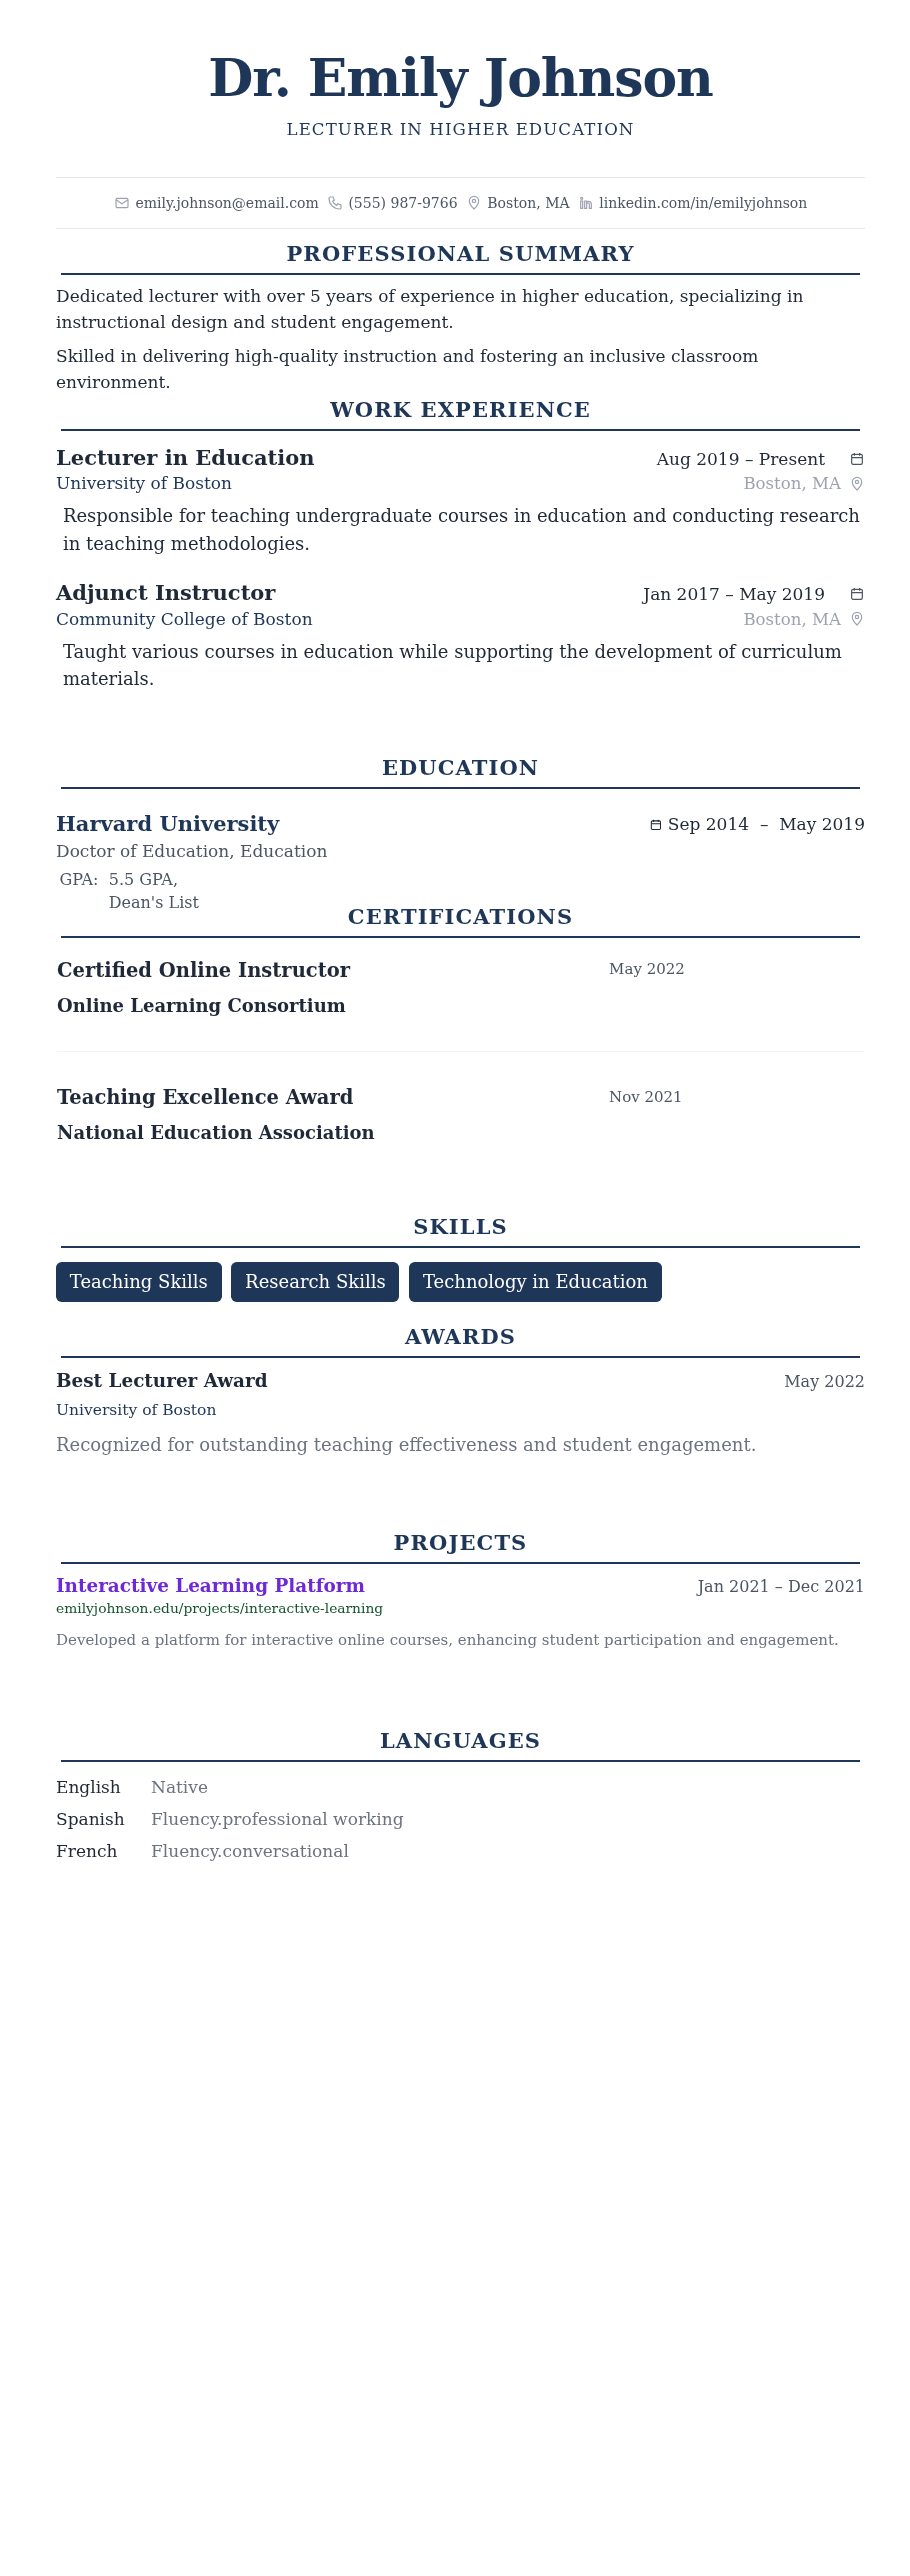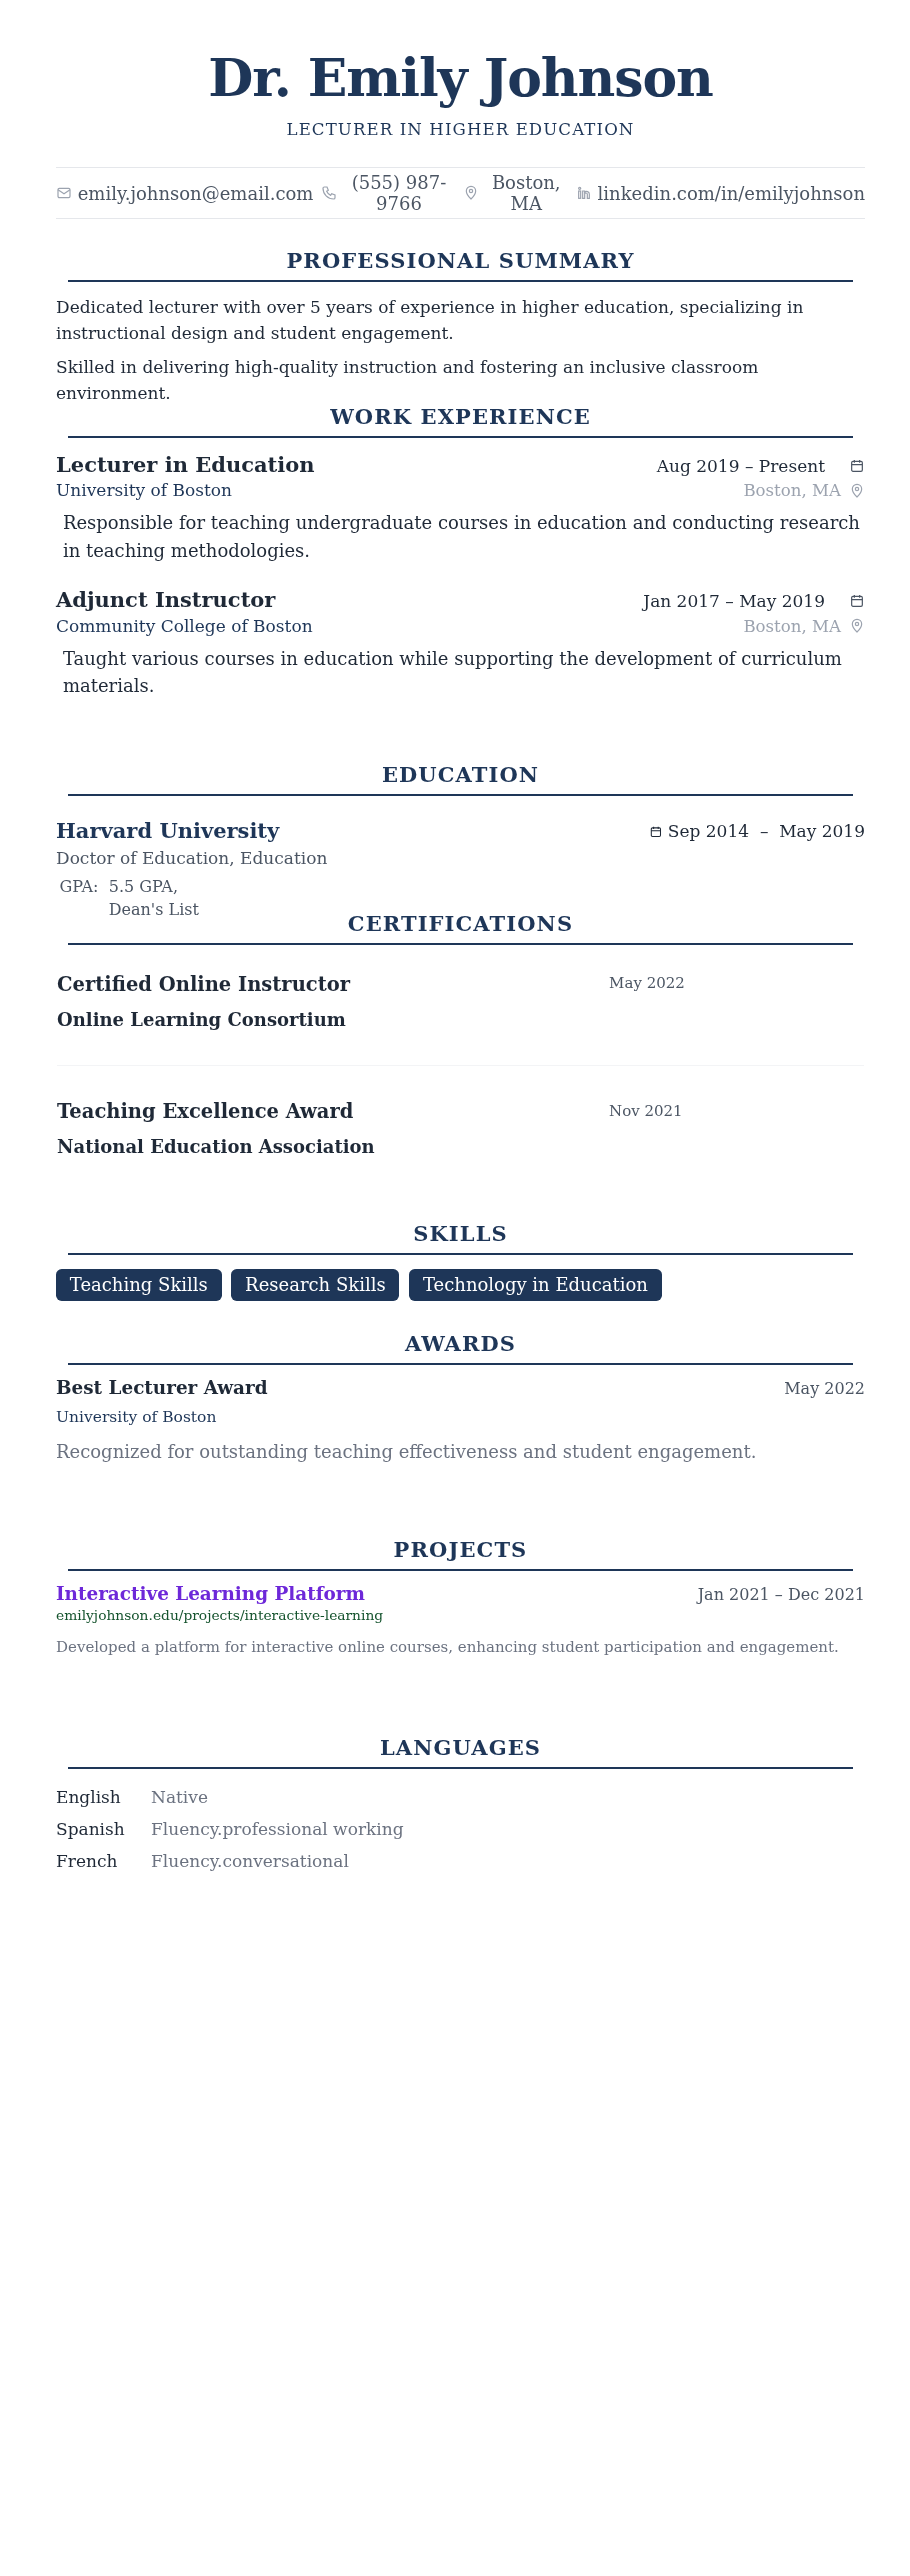--- a/index.html
+++ b/index.html
@@ -1,41 +1,41 @@
 <!DOCTYPE html>
 <html style="font-size:9.2px"><head>
 <meta charset="utf-8">
 <style>
   html, body { margin: 0; padding: 0; background: #ffffff; }
   body { width: 911px; height: 2576px; position: relative; font-family: "DejaVu Serif", "Liberation Serif", serif; color: #1f2937; overflow: hidden; }
   .page { position: absolute; left: 56px; top: 0; width: 809px; }
   .header { text-align: center; padding-top: 52px; }
   .name { font-family: "DejaVu Serif", serif; font-weight: bold; font-size: 52px; color: #1e3658; letter-spacing: -1.1px; line-height: 1; margin: 0; }
   .title { font-size: 16.6px; color: #1e3658; letter-spacing: 1.1px; margin-top: 16px; }
-  .contact-bar { margin-top: 28px; border-top: 1.7px solid #e5e7eb; border-bottom: 1.7px solid #e5e7eb; height: 50px; display: flex; align-items: center; justify-content: center; gap: 8px; font-size: 18px; color: #4b5563; }
+  .contact-bar { margin-top: 38px; border-top: 1.7px solid #e5e7eb; border-bottom: 1.7px solid #e5e7eb; height: 50px; display: flex; align-items: center; justify-content: center; gap: 8px; font-size: 14px; color: #4b5563; }
   .contact-item { display: flex; align-items: center; gap: 5.7px; }
   .ic { display: inline-block; width: 16px; height: 16px; color: #9ca3af; flex: none; }
   .ic svg { width: 100%; height: 100%; display: block; }
-  .section-title { text-align: center; font-weight: bold; font-size: 21px; color: #1e3658; letter-spacing: 1.1px; margin: 12px; padding-bottom: 6.9px; border-bottom: 2.3px solid #1e3658; }
+  .section-title { text-align: center; font-weight: bold; font-size: 21px; color: #1e3658; letter-spacing: 1.1px; margin: 5px; padding-bottom: 6.9px; border-bottom: 2.3px solid #1e3658; }
   .sec { position: absolute; left: 0; width: 809px; }
   .p { font-size: 17px; line-height: 26px; color: #1f2937; margin: 0; }
   .row { display: flex; justify-content: space-between; align-items: baseline; }
   .job-title { font-size: 21px; font-weight: bold; color: #1f2937; }
   .org { font-size: 17px; color: #1e3658; }
   .date { font-size: 17px; color: #1f2937; display: flex; align-items: center; gap: 24px; }
   .loc { font-size: 16.6px; color: #9ca3af; display: flex; align-items: center; gap: 8px; }
   .desc { font-size: 18px; line-height: 27.5px; color: #1f2937; margin: 9.2px 0 0 6.9px; }
   .edu-school { font-size: 21px; font-weight: bold; color: #1e3658; }
   .edu-degree { font-size: 17px; color: #4b5563; }
   .gpa { display: flex; gap: 10.3px; font-size: 16px; color: #4b5563; margin-left: 3.4px; line-height: 23px; }
   .cert-title { font-size: 19.5px; font-weight: bold; color: #1f2937; }
   .cert-org { font-size: 18px; font-weight: bold; color: #1f2937; }
   .cert-date { font-size: 15px; color: #4b5563; }
   .skills { display: flex; gap: 9.7px; }
-  .skill { background: #1e3658; color: #ffffff; font-size: 18px; border-radius: 5.7px; padding: 0 13.8px; height: 32px; display: flex; align-items: center; }
+  .skill { background: #1e3658; color: #ffffff; font-size: 18px; border-radius: 5.7px; padding: 0 13.8px; height: 40px; display: flex; align-items: center; }
   .award-title { font-size: 18.4px; font-weight: bold; color: #1f2937; }
   .award-date { font-size: 16px; color: #4b5563; }
   .award-org { font-size: 15.5px; color: #1e3658; }
   .award-desc { font-size: 18px; color: #6b7280; }
   .proj-title { font-size: 18.4px; font-weight: bold; color: #6d28d9; }
   .proj-date { font-size: 16px; color: #4b5563; }
   .proj-url { font-size: 13.8px; color: #14532d; }
   .proj-desc { font-size: 15px; color: #6b7280; }
   .lang-row { display: flex; font-size: 17px; line-height: 32px; }
   .lang-name { width: 95px; color: #1f2937; }

